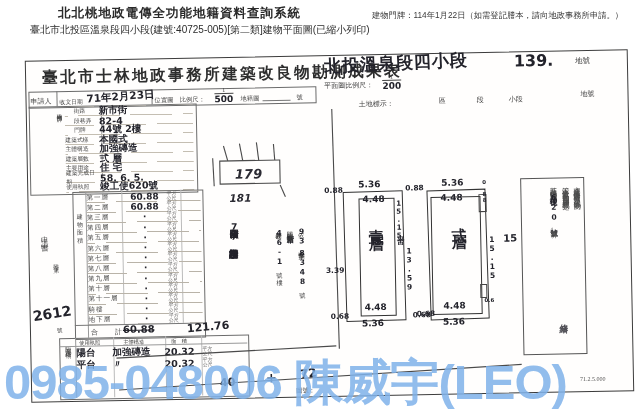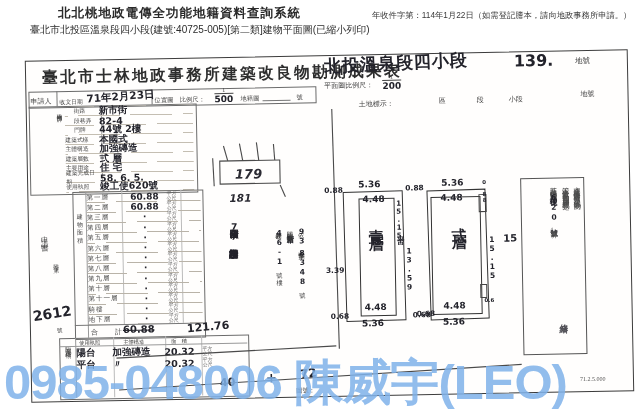--- a/index.html
+++ b/index.html
@@ -42,21 +42,21 @@
         letter-spacing:0.5px;line-height:1.5;}
   .renum .hw{font-size:7.5px;}
   .watermark{position:absolute;left:4px;top:350px;width:636px;font-size:49px;font-weight:800;
         letter-spacing:-1px;white-space:nowrap;z-index:50;font-family:"Liberation Sans",sans-serif;opacity:0.85;}
   svg text{font-family:"DejaVu Sans",sans-serif;}
 </style>
 </head>
 <body>
 
 <div class="abs" style="left:58px;top:5px;font-size:12.5px;font-weight:700;letter-spacing:1px;color:#2a2a2a;">北北桃地政電傳全功能地籍資料查詢系統</div>
-<div class="abs" style="left:372px;top:10px;font-size:8.3px;color:#3a3a3a;">年收件字第：114年1月22日（如需登記謄本，請向地政事務所申請。）</div>
+<div class="abs" style="left:372px;top:10px;font-size:8.3px;color:#3a3a3a;">建物門牌：114年1月22日（如需登記謄本，請向地政事務所申請。）</div>
 <div class="abs" style="left:30px;top:23px;font-size:10px;color:#2c2c2c;">臺北市北投區溫泉段四小段(建號:40725-005)[第二類]建物平面圖(已縮小列印)</div>
 
 <div class="scan">
 
   <div class="abs pr" style="left:16px;top:6px;font-size:15.5px;font-weight:700;letter-spacing:2.5px;color:#2e2e2e;white-space:nowrap;">臺北市士林地政事務所建築改良物勘測成果表</div>
   <div class="abs hw" style="left:298px;top:-3px;font-size:17px;letter-spacing:1px;transform:rotate(-1.5deg);white-space:nowrap;">北投溫泉段四小段</div>
   <div class="abs hw" style="left:488px;top:-1px;font-size:16px;">139.</div>
   <div class="abs pr" style="left:549px;top:5px;font-size:7.5px;">地號</div>
 
   <div class="abs pr" style="left:298px;top:25px;font-size:7px;">平面圖比例尺：</div>

